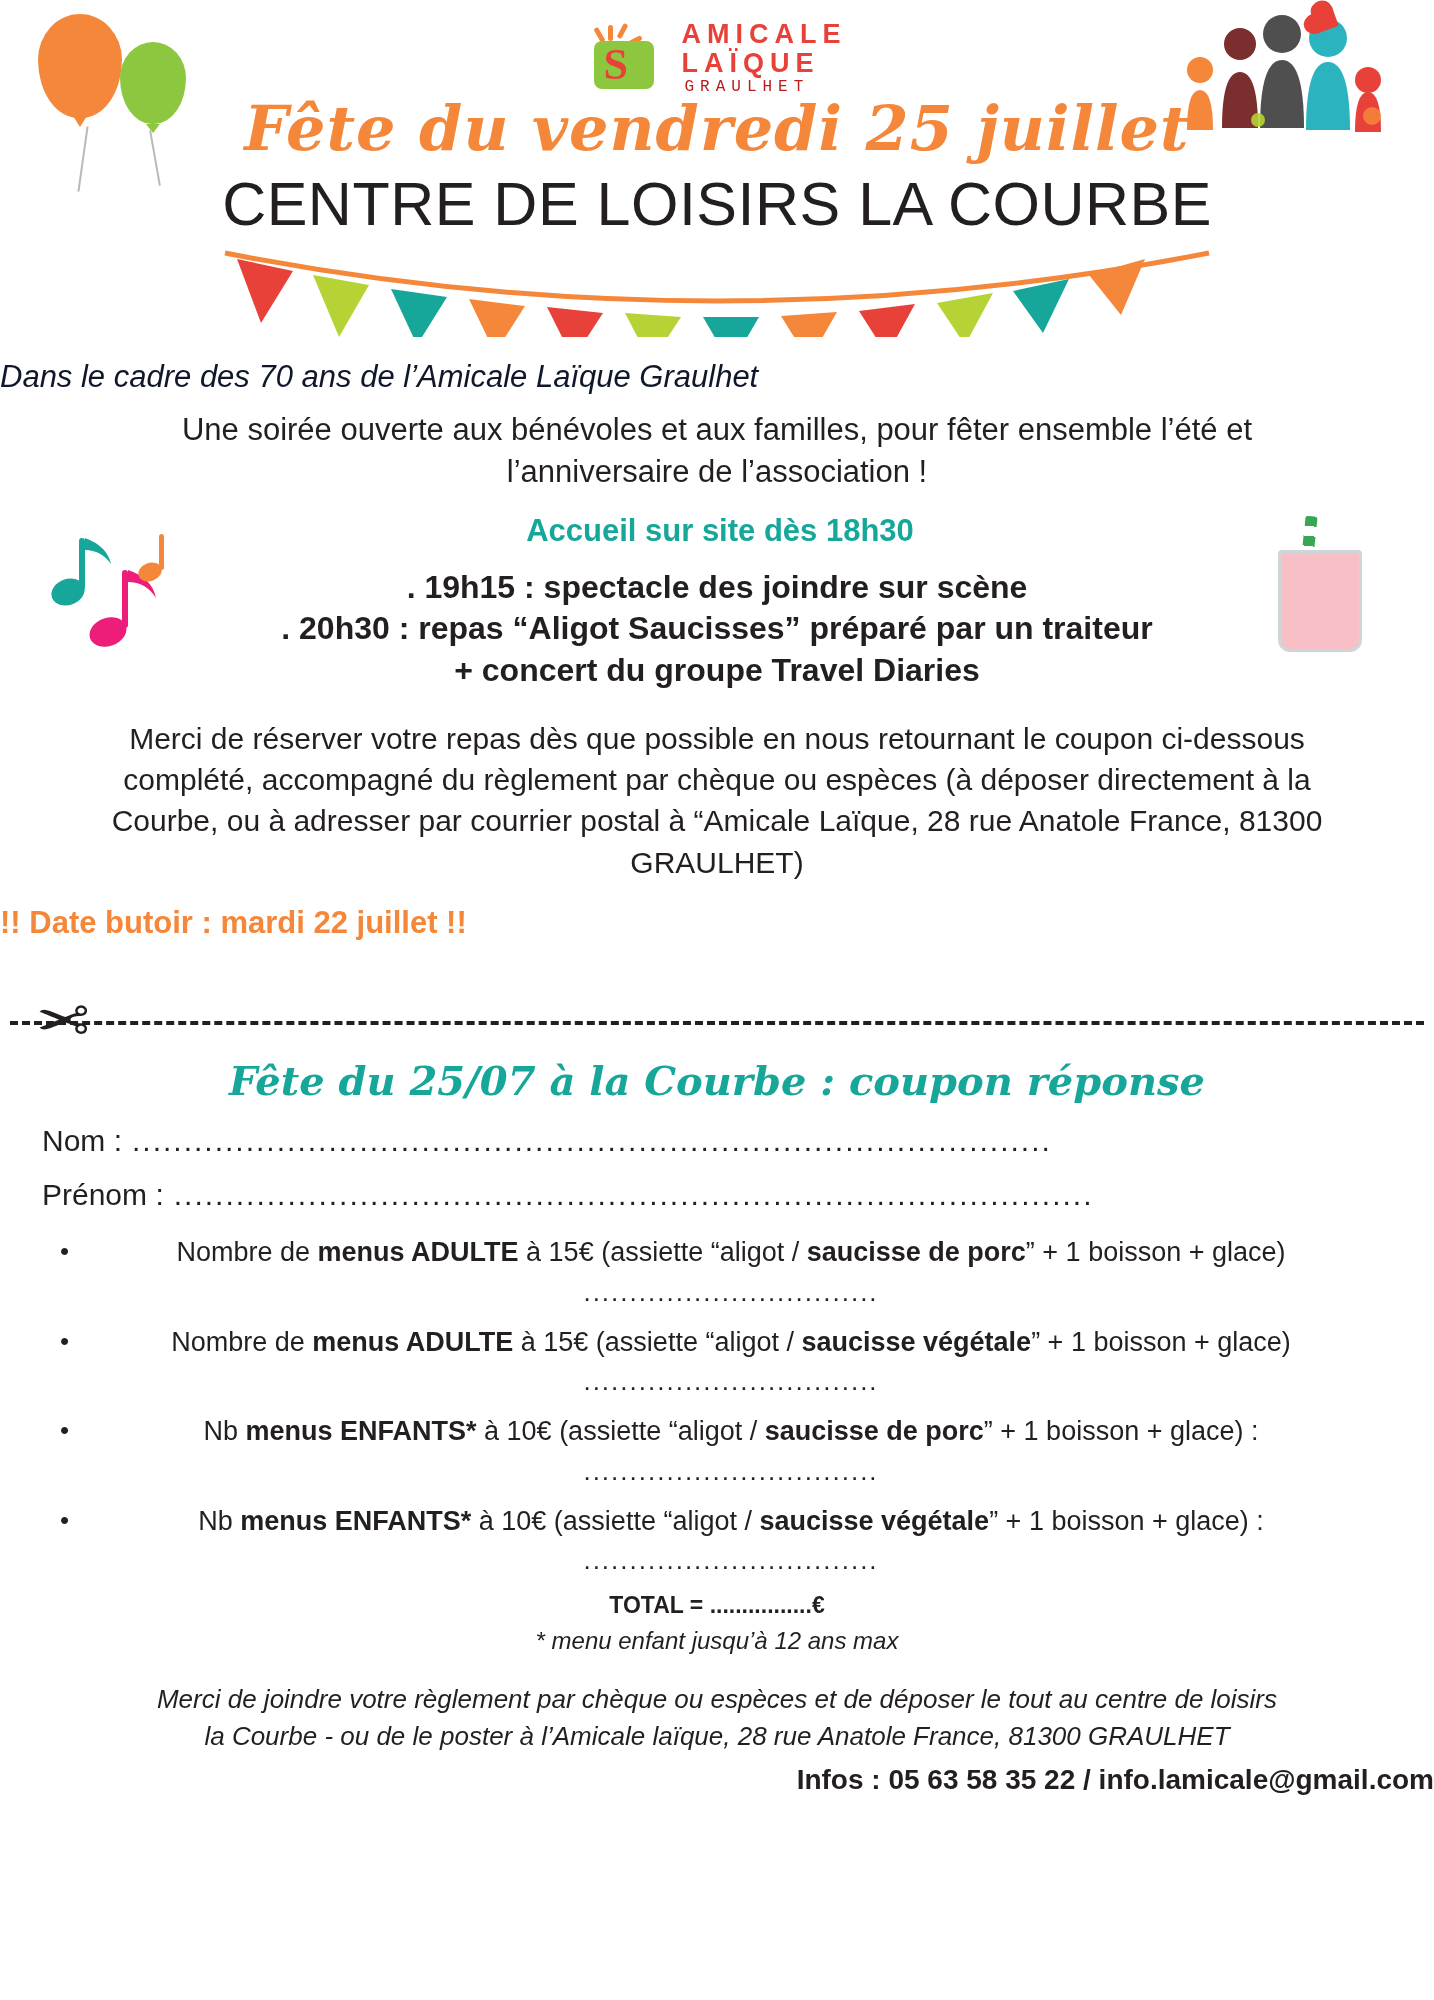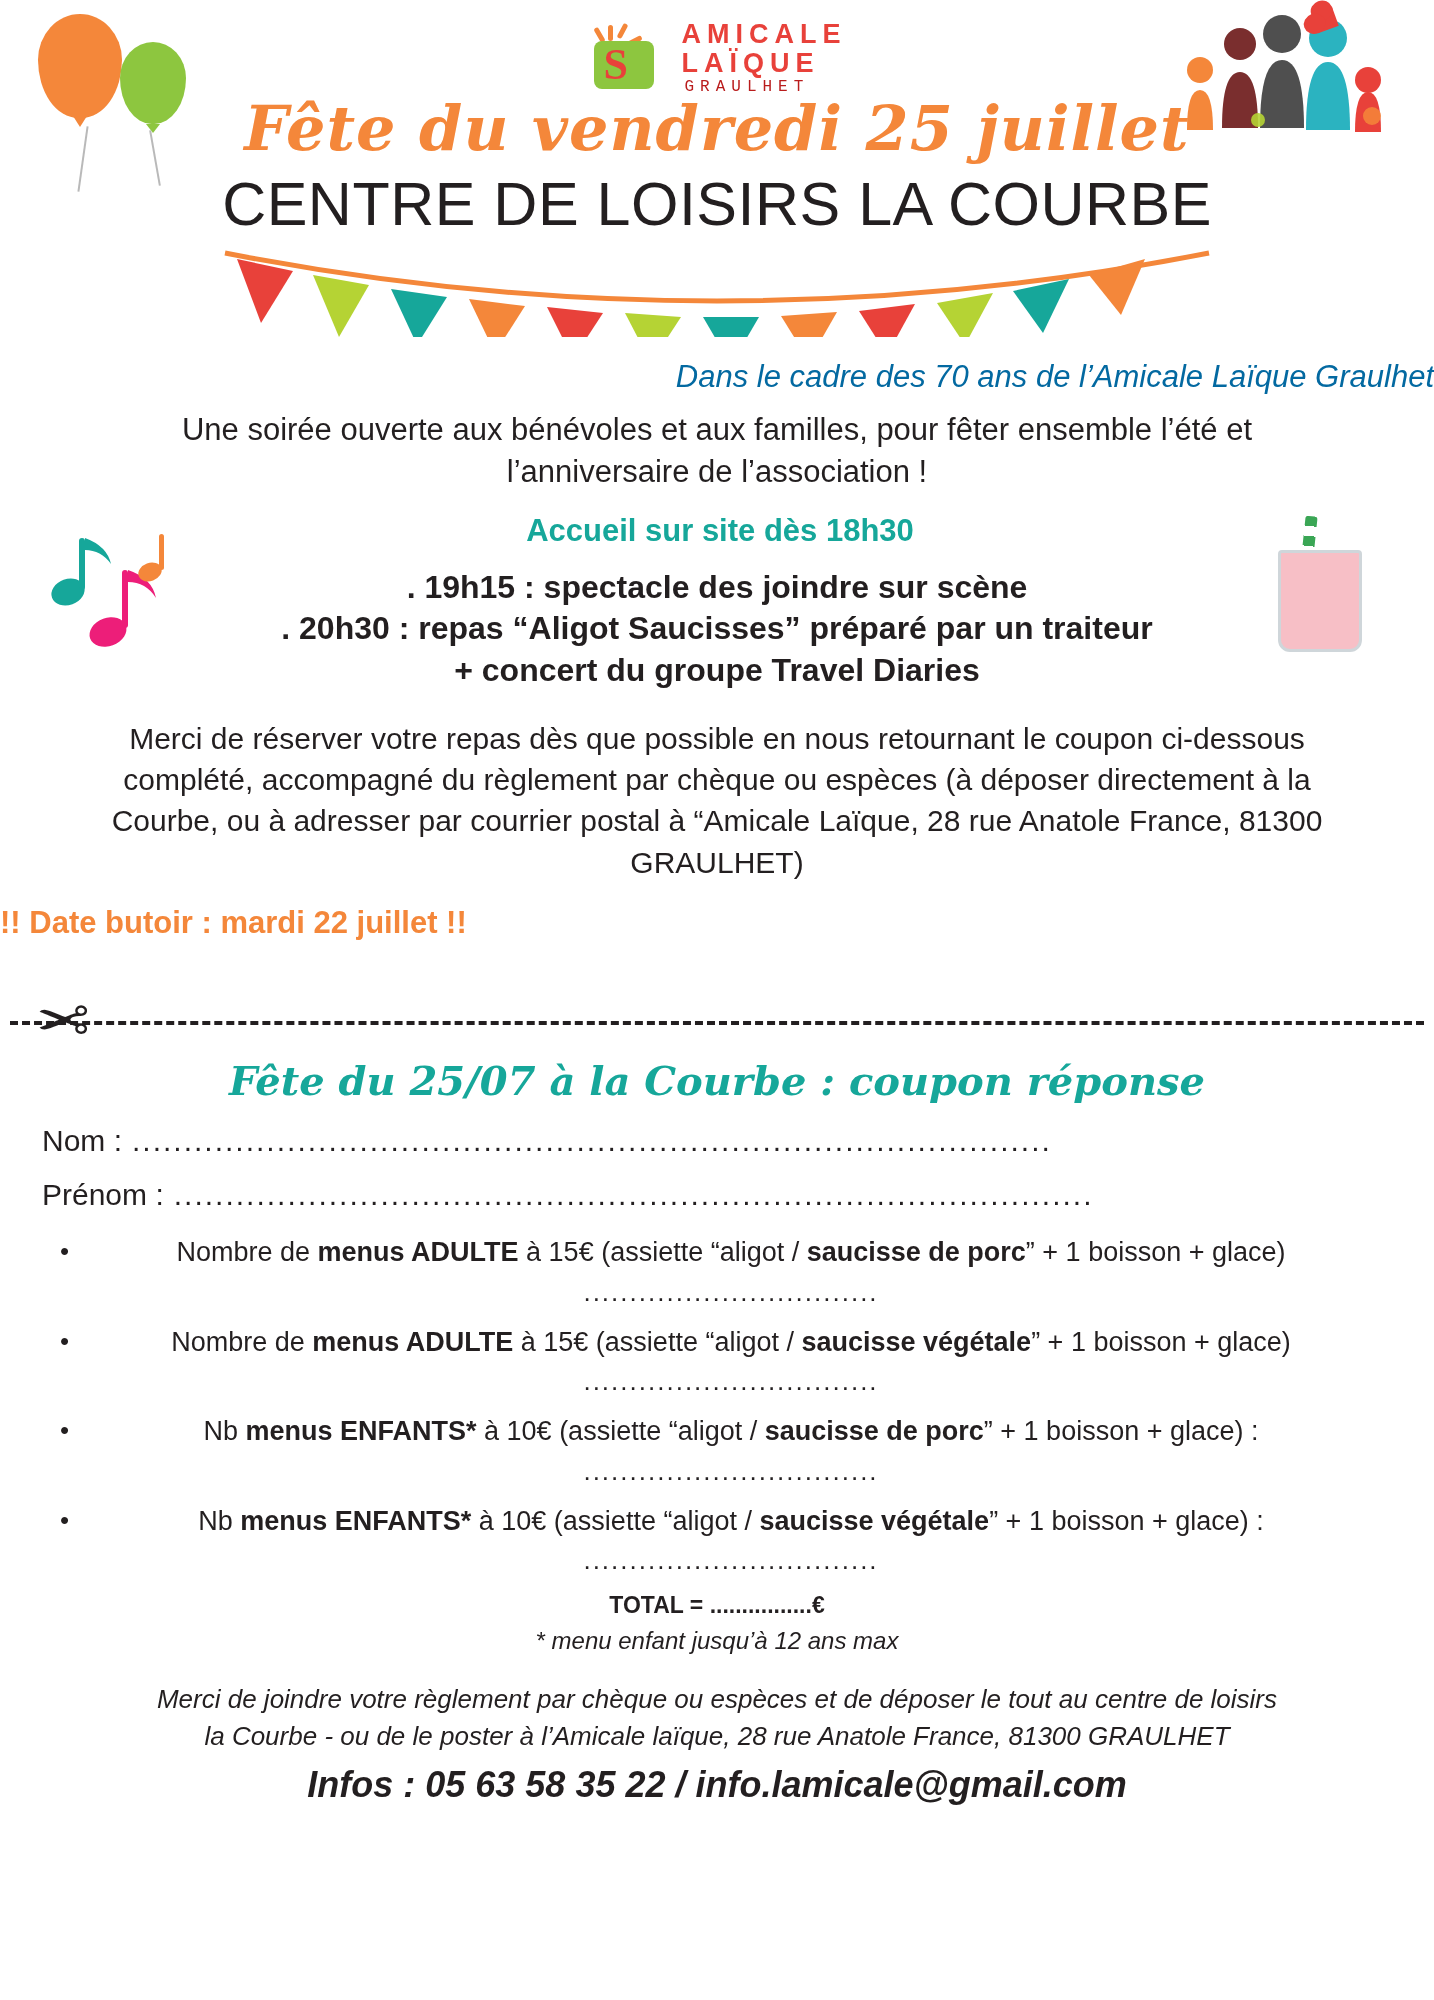--- a/index.html
+++ b/index.html
@@ -168,24 +168,24 @@
   
   .bunting {
     width: 1000px;
     height: 92px;
     margin: 6px auto 0 auto;
     position: relative;
   }
 
   
   .intro-italic {
-    text-align: right;
+    text-align: left;
     font-style: italic;
     font-size: 31px;
-    color: #0369a1;
+    color: #0f172a;
     margin-top: 22px;
   }
   .intro {
     text-align: center;
     font-size: 31px;
     line-height: 1.35;
     margin-top: 14px;
     padding: 0 120px;
   }
   .welcome {
@@ -336,26 +336,25 @@
   }
   .footer {
     text-align: center;
     font-size: 26px;
     font-style: italic;
     margin-top: 26px;
     line-height: 1.4;
     padding: 0 50px;
   }
   .infos {
-    text-align: center;
-    font-size: 36px;
+    text-align: right;
+    font-size: 28px;
     font-weight: bold;
     margin-top: 10px;
     padding-bottom: 26px;
-    font-style: italic;
   }
   b, strong { font-weight: bold; }
 </style>
 </head>
 <body>
 
 <div class="page">
 
   <div class="balloons">
     <div class="balloon balloon-orange"></div>

